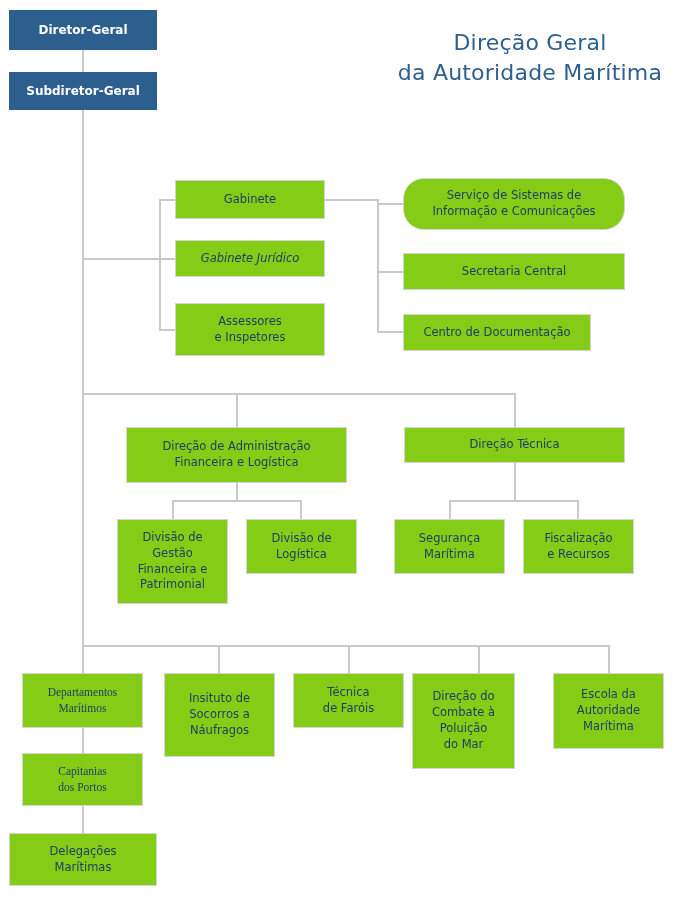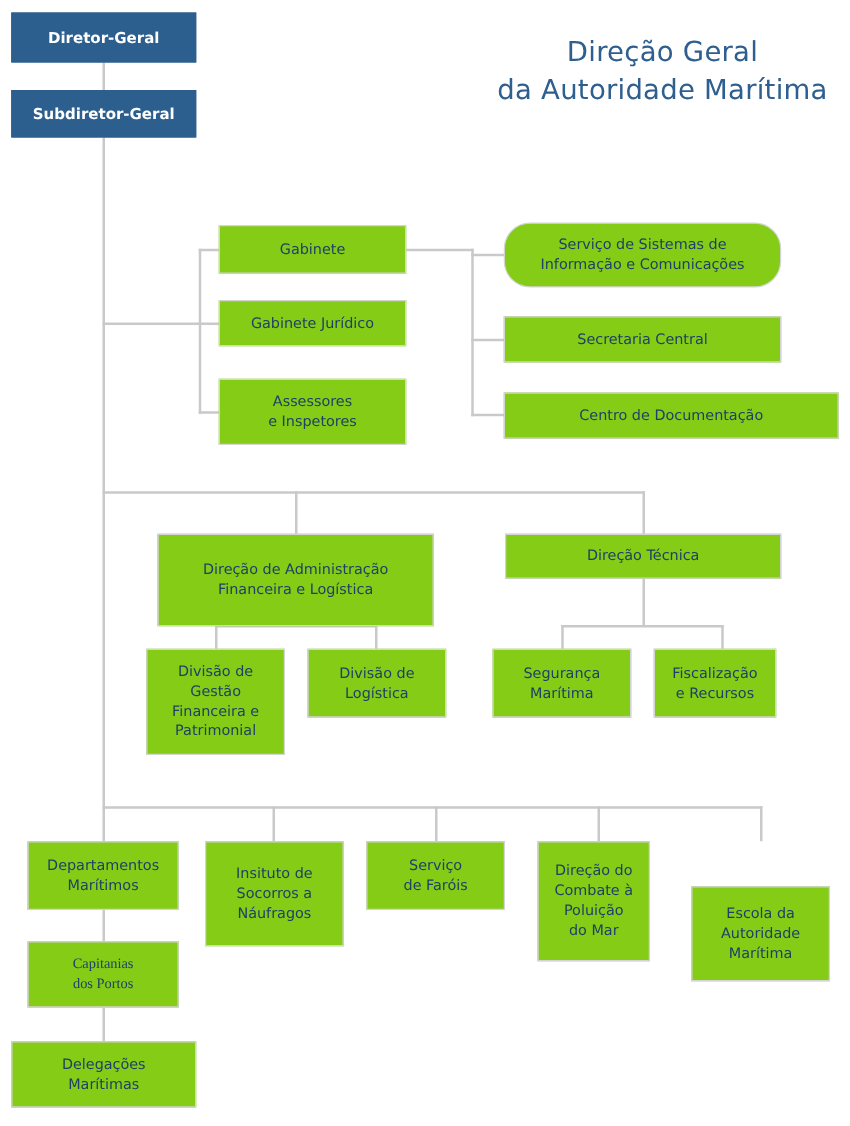--- a/index.html
+++ b/index.html
@@ -111,69 +111,69 @@
 
   <div class="link v" style="left:82px; top:728px; height:25px;"></div>
   <div class="link v" style="left:82px; top:806px; height:27px;"></div>
 
   <div class="node primary" style="left:9px; top:72px; width:148px; height:38px;">Subdiretor-Geral</div>
 
   <div class="node primary" style="left:9px; top:10px; width:148px; height:40px;">Diretor-Geral</div>
 
   <div class="node plain" style="left:175px; top:180px; width:150px; height:39px;">Gabinete</div>
 
-  <div class="node plain" style="left:175px; top:240px; width:150px; height:37px;">Gabinete Jurídico</div>
+  <div class="node plain" style="left:175px; top:240px; width:150px; height:37px;font-style:italic;">Gabinete Jurídico</div>
 
   <div class="node plain" style="left:175px; top:303px; width:150px; height:53px;">Assessores
 e Inspetores</div>
 
   <div class="node plain" style="left:403px; top:178px; width:222px; height:52px;border-radius:21px;">Serviço de Sistemas de
 Informação e Comunicações</div>
 
   <div class="node plain" style="left:403px; top:253px; width:222px; height:37px;">Secretaria Central</div>
 
-  <div class="node plain" style="left:403px; top:314px; width:268px; height:37px;">Centro de Documentação</div>
+  <div class="node plain" style="left:403px; top:314px; width:188px; height:37px;">Centro de Documentação</div>
 
-  <div class="node plain" style="left:126px; top:427px; width:221px; height:74px;">Direção de Administração
+  <div class="node plain" style="left:126px; top:427px; width:221px; height:56px;">Direção de Administração
 Financeira e Logística</div>
 
   <div class="node plain" style="left:404px; top:427px; width:221px; height:36px;">Direção Técnica</div>
 
   <div class="node plain" style="left:117px; top:519px; width:111px; height:85px;">Divisão de
 Gestão
 Financeira e
 Patrimonial</div>
 
   <div class="node plain" style="left:246px; top:519px; width:111px; height:55px;">Divisão de
 Logística</div>
 
   <div class="node plain" style="left:394px; top:519px; width:111px; height:55px;">Segurança
 Marítima</div>
 
-  <div class="node plain" style="left:523px; top:519px; width:98px; height:55px;">Fiscalização
+  <div class="node plain" style="left:523px; top:519px; width:111px; height:55px;">Fiscalização
 e Recursos</div>
 
-  <div class="node plain" style="left:22px; top:673px; width:121px; height:55px;">Departamentos
+  <div class="node plain" style="left:22px; top:673px; width:121px; height:55px;font-family:Liberation Serif, serif;">Departamentos
 Marítimos</div>
 
   <div class="node plain" style="left:22px; top:753px; width:121px; height:53px;font-family:Liberation Serif, serif;">Capitanias
 dos Portos</div>
 
   <div class="node plain" style="left:9px; top:833px; width:148px; height:53px;text-align:center;">Delegações
 Marítimas</div>
 
   <div class="node plain" style="left:164px; top:673px; width:111px; height:84px;">Insituto de
 Socorros a
 Náufragos</div>
 
-  <div class="node plain" style="left:293px; top:673px; width:111px; height:55px;">Serviço
+  <div class="node plain" style="left:293px; top:673px; width:111px; height:55px;">Técnica
 de Faróis</div>
 
-  <div class="node plain" style="left:430px; top:673px; width:90px; height:96px;">Direção do
+  <div class="node plain" style="left:412px; top:673px; width:103px; height:96px;">Direção do
 Combate à
 Poluição
 do Mar</div>
 
-  <div class="node plain" style="left:553px; top:673px; width:111px; height:76px;margin-top:36px;">Escola da
+  <div class="node plain" style="left:553px; top:673px; width:111px; height:76px;">Escola da
 Autoridade
 Marítima</div>
 
 </div>
 
 </body></html>

